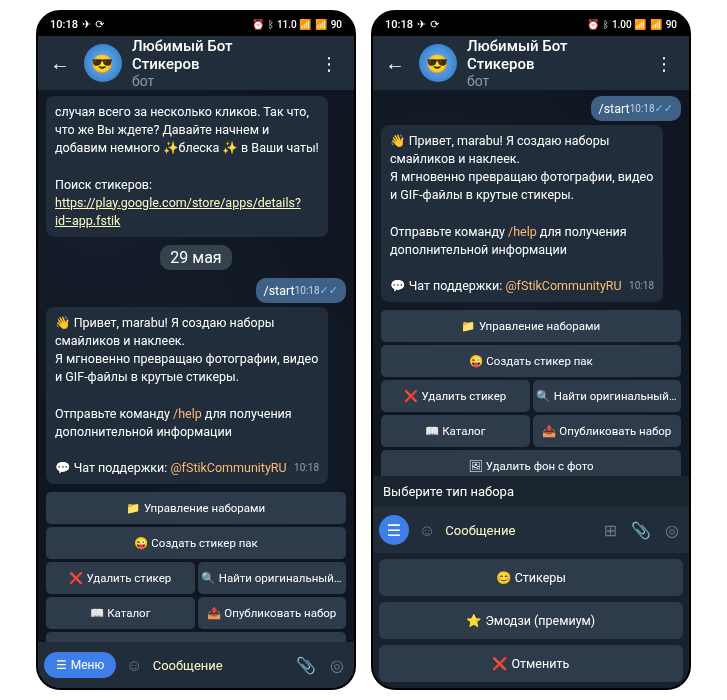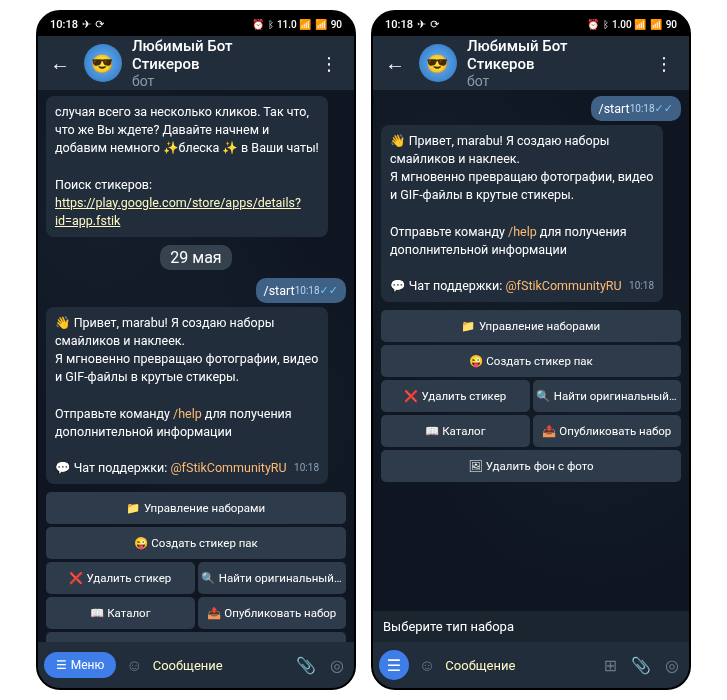--- a/index.html
+++ b/index.html
@@ -324,13 +324,18 @@
     <div class="menu-btn-round">
       <span>☰</span>
     </div>
     <span class="input-icon">☺</span>
     <div class="input-placeholder">Сообщение</div>
     <span class="input-icon">⊞</span>
     <span class="input-icon">📎</span>
     <span class="input-icon">◎</span>
   </div>
 
+  <div class="selector-panel">
+    <div class="sel-btn">😊 Стикеры</div>
+    <div class="sel-btn">⭐ Эмодзи (премиум)</div>
+    <div class="sel-btn">❌ Отменить</div>
+  </div>
 </div>
 
 </body></html>

